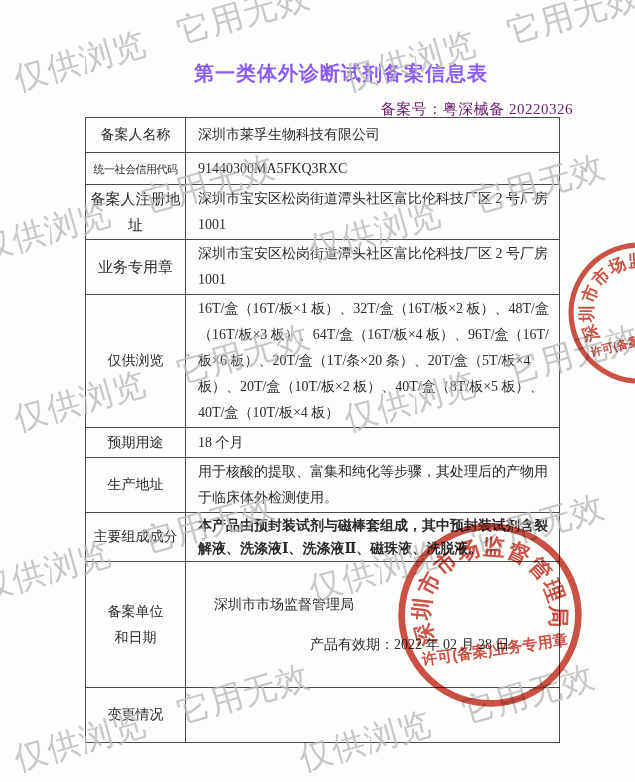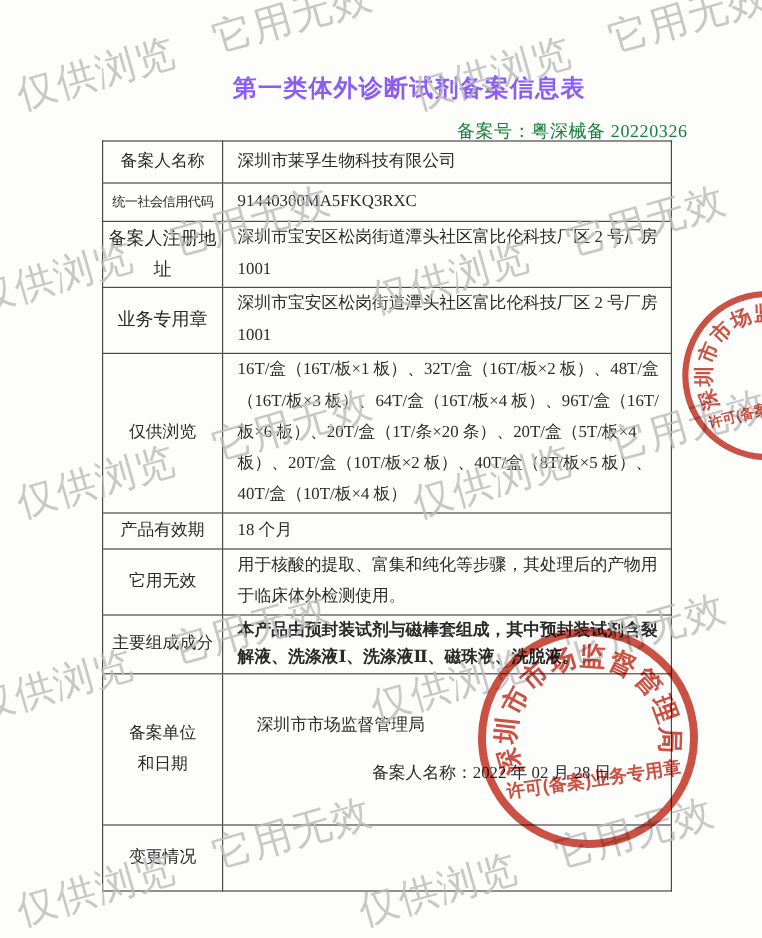--- a/index.html
+++ b/index.html
@@ -12,21 +12,21 @@
   }
   
   .title {
     position:absolute; top:60px; left:194px;
     font-family:"Liberation Sans","DejaVu Sans",sans-serif;
     font-size:20px; font-weight:bold; letter-spacing:1px;
     color:#8b5cf6; white-space:nowrap; z-index:2;
   }
   .record-no {
     position:absolute; top:100px; right:62px;
-    font-size:15px; letter-spacing:.5px; color:#15803d;
+    font-size:15px; letter-spacing:.5px; color:#701a75;
     white-space:nowrap; z-index:2;
   }
   
   table.doc {
     position:absolute; left:85px; top:117px; width:475px;
     border-collapse:collapse; table-layout:fixed; z-index:1;
   }
   table.doc td {
     border:1px solid #4a4a4a; vertical-align:middle;
     font-size:14px; line-height:26px;
@@ -113,41 +113,41 @@
       </tr>
       <tr class="r4">
         <td class="l">业务专用章</td>
         <td class="v">深圳市宝安区松岗街道潭头社区富比伦科技厂区 2 号厂房 1001</td>
       </tr>
       <tr class="r6">
         <td class="l">仅供浏览</td>
         <td class="v">16T/盒（16T/板×1 板）、32T/盒（16T/板×2 板）、48T/盒（16T/板×3 板）、64T/盒（16T/板×4 板）、96T/盒（16T/板×6 板）、20T/盒（1T/条×20 条）、20T/盒（5T/板×4 板）、20T/盒（10T/板×2 板）、40T/盒（8T/板×5 板）、40T/盒（10T/板×4 板）</td>
       </tr>
       <tr class="r7">
-        <td class="l">产品有效期</td>
+        <td class="l">预期用途</td>
         <td class="v">18 个月</td>
       </tr>
       <tr class="r8">
-        <td class="l">它用无效</td>
+        <td class="l">生产地址</td>
         <td class="v">用于核酸的提取、富集和纯化等步骤，其处理后的产物用于临床体外检测使用。</td>
       </tr>
       <tr class="r9">
         <td class="l">主要组成成分</td>
         <td class="v">本产品由预封装试剂与磁棒套组成，其中预封装试剂含裂解液、洗涤液Ⅰ、洗涤液Ⅱ、磁珠液、洗脱液。</td>
       </tr>
       <tr class="r11">
         <td class="l">
           <div class="lbl-stack">
             <div>备案单位</div>
             <div>和日期</div>
           </div>
         </td>
         <td class="v">
           <div class="unit-name">深圳市市场监督管理局</div>
-          <div class="filing-date-line"><span>备案人名称：</span><span>2022 年 02 月 28 日</span></div>
+          <div class="filing-date-line"><span>产品有效期：</span><span>2022 年 02 月 28 日</span></div>
         </td>
       </tr>
       <tr class="r12">
         <td class="l">变更情况</td>
         <td class="v"></td>
       </tr>
     </tbody>
   </table>
 
   <span class="wm wm1">仅供浏览　它用无效</span>

